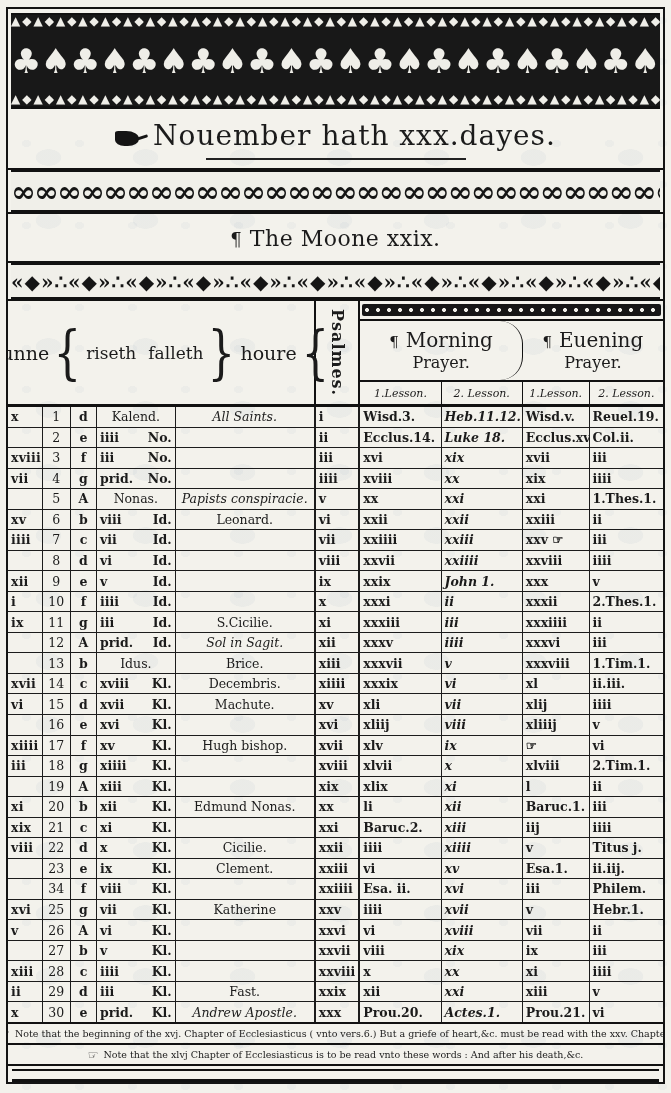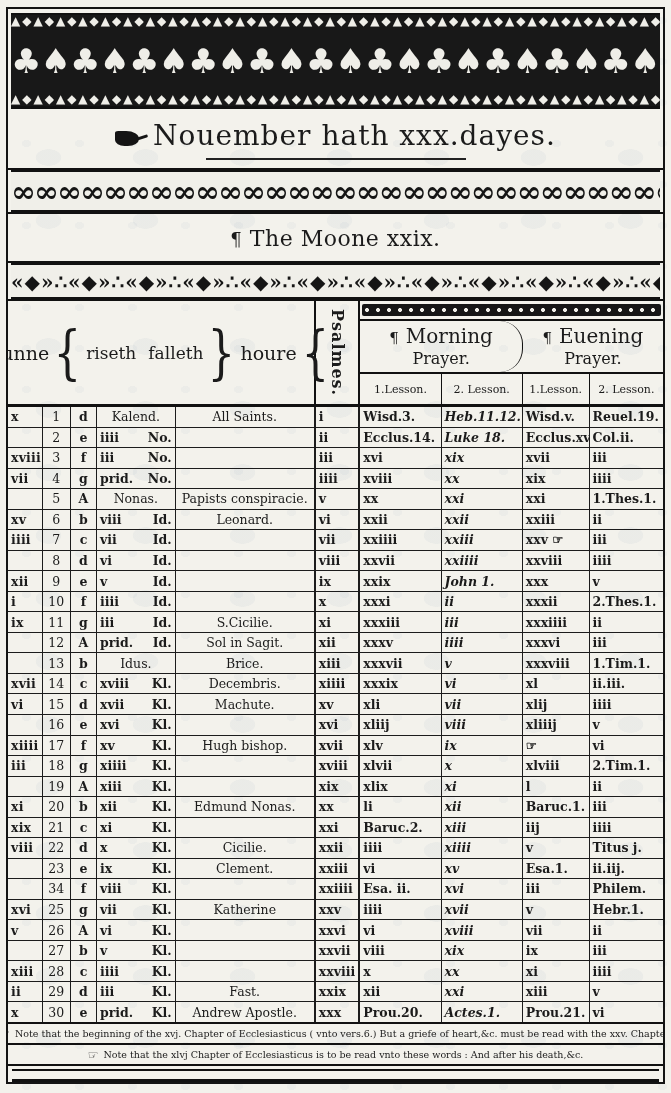--- a/index.html
+++ b/index.html
@@ -55,21 +55,21 @@
   .chain{ height:12px; margin:3px 2px 0 2px; background:#161616; border-radius:2px;
           background-image: radial-gradient(circle at 5px 6px, #f0efe9 1.6px, transparent 2.3px);
           background-size:11px 12px; }
   .prayer-names{ flex:1; display:flex; border-top:2px solid #111; margin-top:3px; }
   .prayer{ display:flex; flex-direction:column; align-items:center; justify-content:center; line-height:1.25;border-radius:23px; }
   .prayer.morning{ width:53.68%; border-right:1.5px solid #111; }
   .prayer.euening{ width:46.32%; }
   .prayer .l1{ font-size:20px; }
   .prayer .l2{ font-size:16px; }
   .prayer .pil{ font-size:15px; margin-right:7px; }
-  .lesson-heads{ display:flex; border-top:2px solid #111; height:32px; }
+  .lesson-heads{ display:flex; border-top:2px solid #111; height:24px;font-style:italic; }
   .lesson-heads div{ font-size:11px; display:flex; align-items:center; justify-content:center; }
   .lh1{ width:26.84%; border-right:1px solid #111; }
   .lh2{ width:26.84%; border-right:1.5px solid #111; }
   .lh3{ width:22.08%; border-right:1px solid #111; }
   .lh4{ width:24.24%; }
 
   
   .cal-table{ flex:1; display:flex; flex-direction:column; }
   .cal-row{ flex:1; display:grid;
     grid-template-columns:5.3% 4.3% 4% 12% 21.4% 6.8% 12.4% 12.4% 10.2% 11.2%;
@@ -78,21 +78,21 @@
   .cal-row > div{ border-right:1px solid #1c1c1c; display:flex; align-items:center; overflow:hidden;
     font-size:12.5px; padding:0 3px; white-space:nowrap; }
   .cal-row > div:last-child{ border-right:none; }
   .bl{ font-weight:bold; letter-spacing:.2px; }
   .c-gold{ font-weight:bold; }
   .c-day{ justify-content:center; font-size:12px; }
   .c-let{ justify-content:center; font-weight:bold; }
   .c-kal{ justify-content:space-between; padding:0 7px 0 5px; font-weight:bold; }
   .c-kal.center-word{ justify-content:center; font-weight:normal; }
   .c-feast{ justify-content:center; font-weight:normal; border-right-width:2px !important; }
-  .c-feast.roman{ font-weight:normal; }
+  .c-feast.roman{ font-weight:normal;font-style:italic; }
   .c-psalm{ font-weight:bold; border-right-width:2px !important; }
   .c-les{ font-weight:bold; }
   .c-m2{ border-right-width:1.5px !important;font-style:italic; }
 
   
   .footnote{ border-bottom:2px solid #111; height:21px; display:flex; align-items:center; justify-content:center;
     gap:5px; font-size:9.5px; padding:0 8px; white-space:nowrap; overflow:hidden; }
   .footnote .hand{ font-size:12px; }
   .bottom-rules{ height:13px; margin:3px 4px 0 4px; border-top:2px solid #111; border-bottom:3px solid #111; }
 </style>

